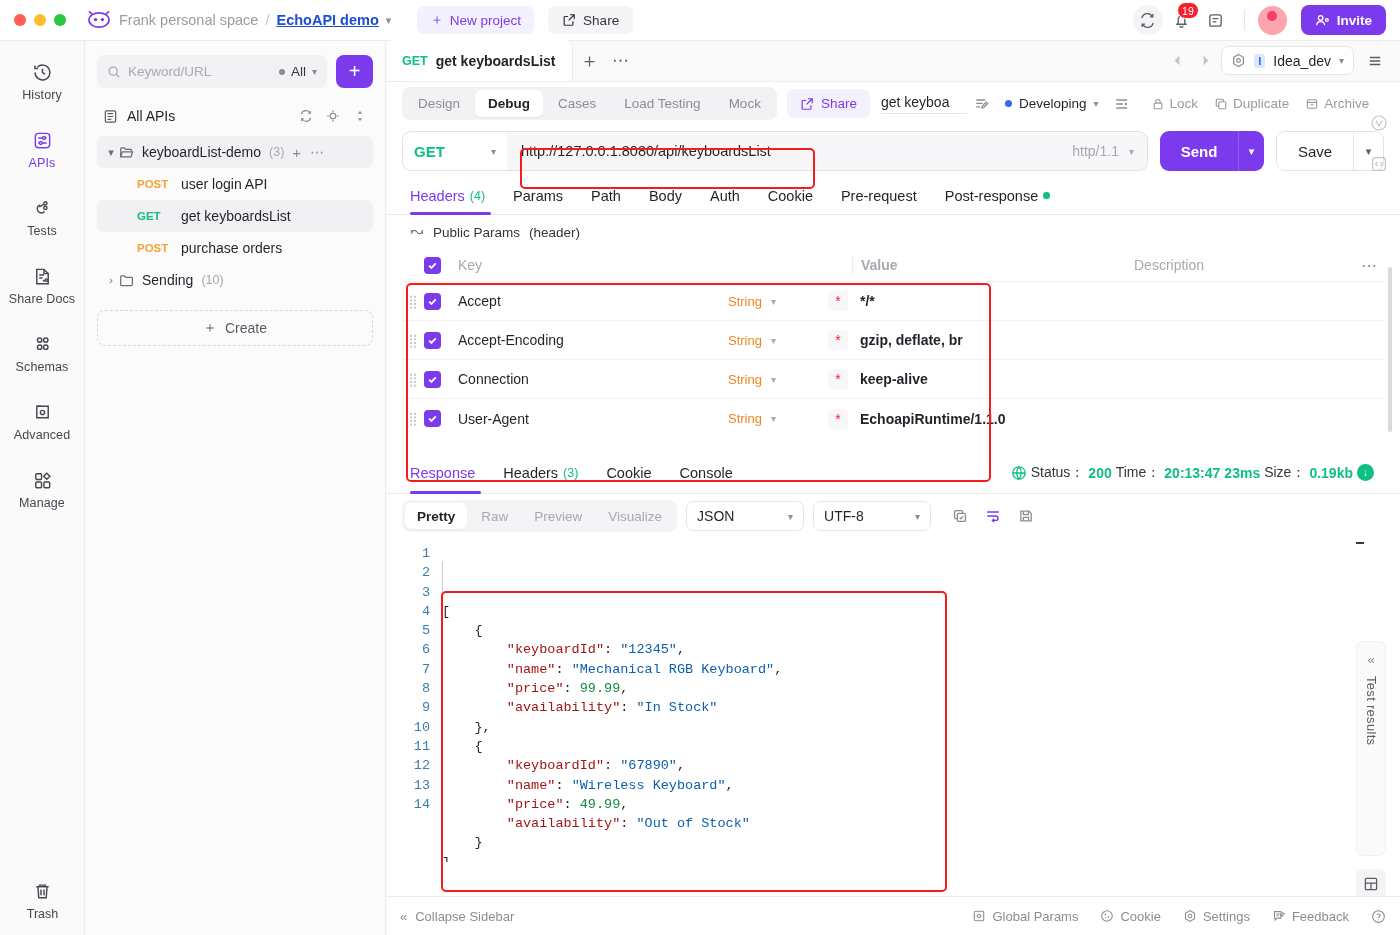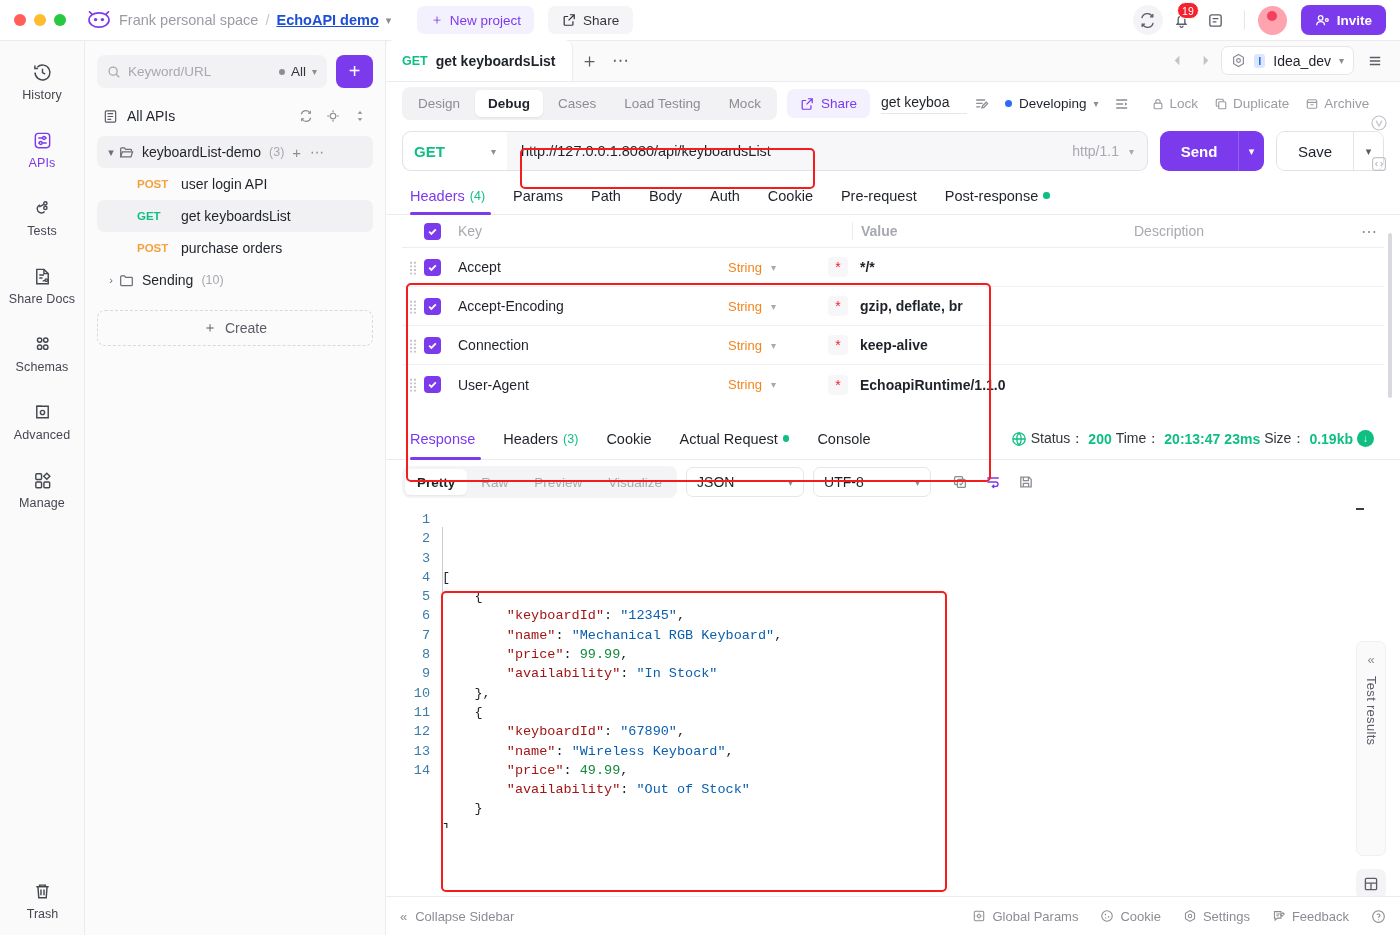--- a/index.html
+++ b/index.html
@@ -687,20 +687,30 @@
       </div>
       <div class="rtab">
         <span>Pre-request</span>
       </div>
       <div class="rtab">
         <span>Post-response</span>
         <span class="grn"></span>
       </div>
     </div>
 
+    <div class="pp-row">
+      <span>
+        <svg width="14" height="12" viewBox="0 0 16 12" fill="none" stroke="#5a5d66" stroke-width="1.2">
+            <path d="M2 6c2-2.6 4-2.6 6 0s4 2.6 6 0"></path>
+            <path d="M1.4 4 2.6 6 1.4 8M14.6 4 13.4 6l1.2 2"></path>
+          </svg>
+      </span>
+      <span>Public Params</span>
+      <span>(header)</span>
+    </div>
 
     <div class="tblwrap">
       <div class="thead">
         <div class="c-grip"></div>
         <div class="c-chk">
           <span class="chk">
               <svg width="11" height="11" viewBox="0 0 12 12" fill="none" stroke="#fff" stroke-width="2">
                 <path d="M2.4 6.2 4.8 8.6 9.6 3.6"></path>
               </svg>
             </span>
@@ -808,24 +818,20 @@
     <div class="resp-tabs" style="margin-top:14px;">
       <div class="rtab active" style="height:42px;">
         <span>Response</span>
       </div>
       <div class="rtab" style="height:42px;">
         <span>Headers</span>
         <span class="cnt">(3)</span>
       </div>
       <div class="rtab" style="height:42px;">
         <span>Cookie</span>
-      </div>
-      <div class="rtab" style="height:42px;">
-        <span>Actual Request</span>
-        <span class="grn"></span>
       </div>
       <div class="rtab" style="height:42px;">
         <span>Console</span>
       </div>
 
       <div class="meta">
         <span>
           <svg width="16" height="16" viewBox="0 0 16 16" fill="none" stroke="#0fbf82" stroke-width="1.3">
               <circle cx="8" cy="8" r="6.2"></circle>
               <path d="M1.8 8h12.4M8 1.8c3 3.2 3 9.2 0 12.4M8 1.8c-3 3.2-3 9.2 0 12.4"></path>

